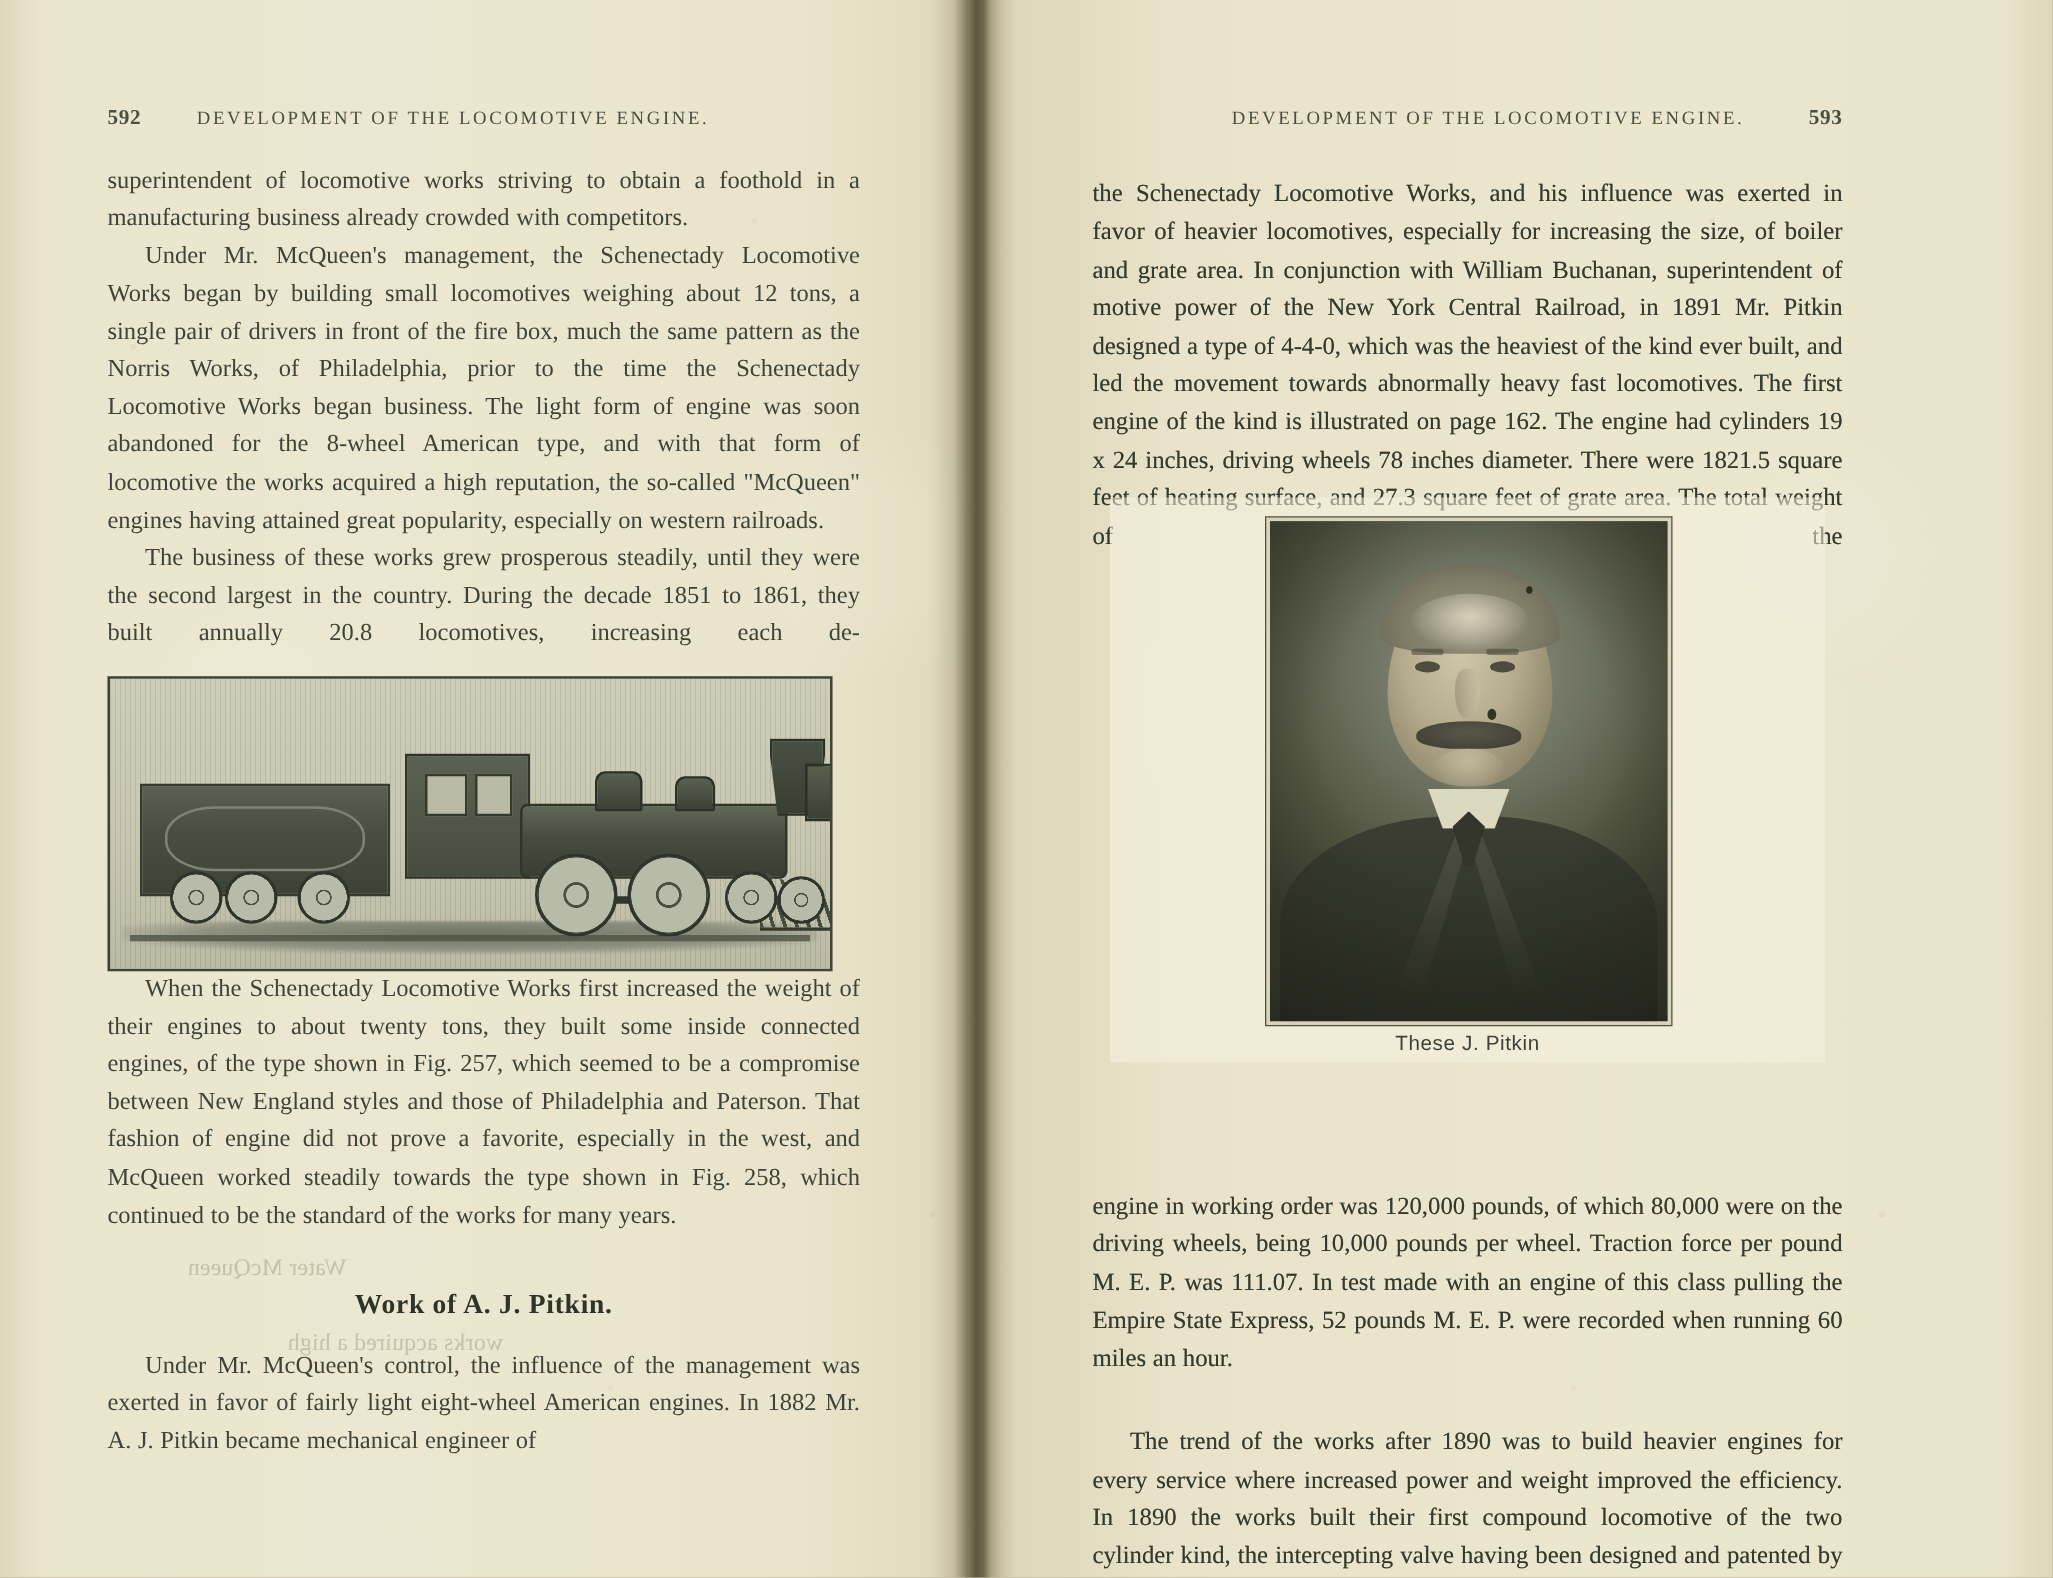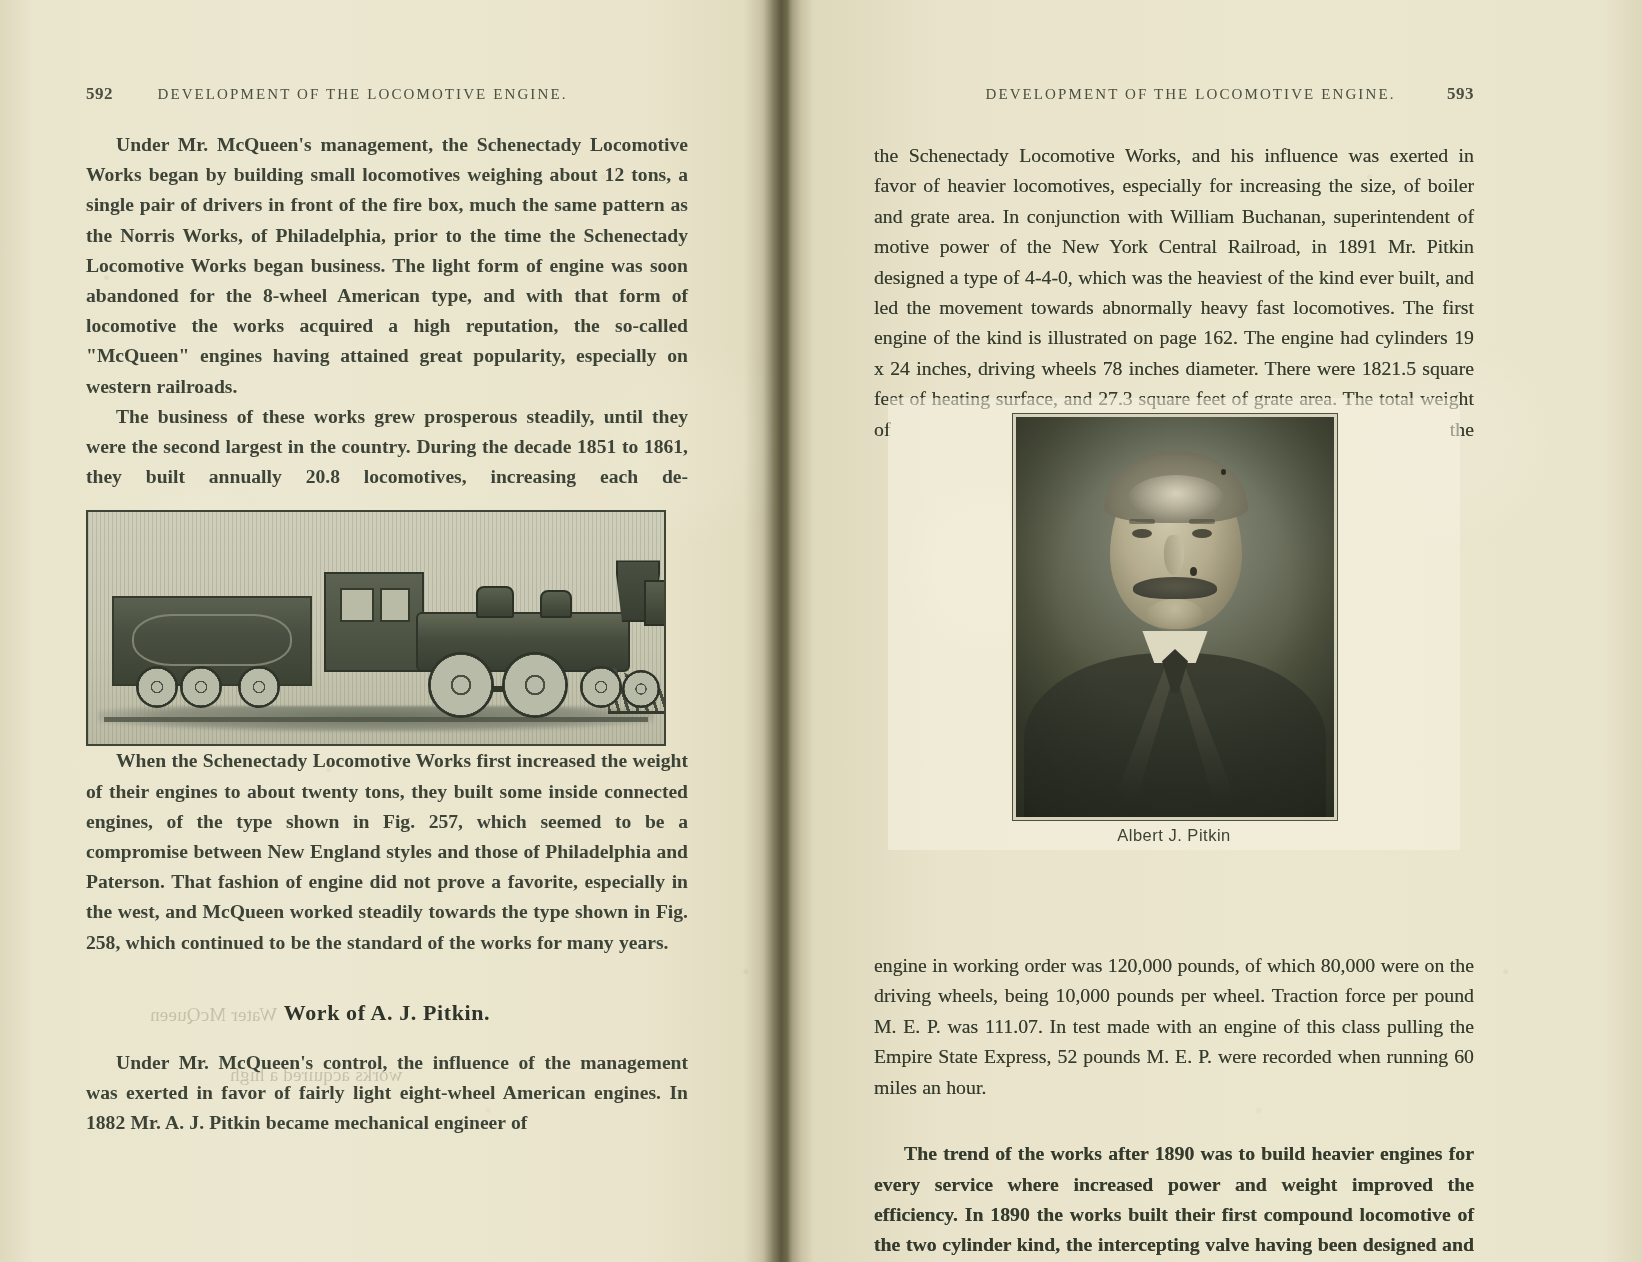--- a/index.html
+++ b/index.html
@@ -126,21 +126,21 @@
     color: #3d4337;
     word-spacing: .4px;
   }
   .col.right p.body {
     color: #343a2c;
     font-size: 19.8px;
     line-height: 30.4px;
     text-shadow: 0 0 .5px rgba(40,46,32,.55);
     margin-top: 36px;
   }
-  p.body.indent { text-indent: 30px; font-weight: bold; }
+  p.body.indent { text-indent: 30px; }
   p.body.last-full { text-align-last: justify; }
 
   h2.section {
     margin: 42px 0 8px 0;
     font-size: 22px;
     font-weight: bold;
     text-align: center;
     letter-spacing: .6px;
     color: #2f342a;
   }
@@ -411,20 +411,21 @@
   <div class="leaf left">
     <div class="grain"></div>
 
     <div class="col left">
 
       <div class="runhead left-head">
         <span class="folio">592</span>
         <span class="title">DEVELOPMENT OF THE LOCOMOTIVE ENGINE.</span>
       </div>
 
+      <p class="body">superintendent of locomotive works striving to obtain a foothold in a manufacturing business already crowded with competitors.</p>
       <p class="body indent">Under Mr. McQueen's management, the Schenectady Locomotive Works began by building small locomotives weighing about 12 tons, a single pair of drivers in front of the fire box, much the same pattern as the Norris Works, of Philadelphia, prior to the time the Schenectady Locomotive Works began business. The light form of engine was soon abandoned for the 8-wheel American type, and with that form of locomotive the works acquired a high reputation, the so-called "McQueen" engines having attained great popularity, especially on western railroads.</p>
       <p class="body indent last-full">The business of these works grew prosperous steadily, until they were the second largest in the country. During the decade 1851 to 1861, they built annually 20.8 locomotives, increasing each de-</p>
 
       <div class="fig-block">
         <div class="engraving-frame">
           <div class="engraving-inner">
             <div class="eng-sky"></div>
             <div class="eng-hatch"></div>
             <div class="ground"></div>
             <div class="railbase"></div>
@@ -495,16 +496,16 @@
       <div class="p-brow-r"></div>
       <div class="p-eye-l"></div>
       <div class="p-eye-r"></div>
       <div class="p-nose"></div>
       <div class="p-mous"></div>
       <div class="p-chin"></div>
       <div class="p-speck-a"></div>
       <div class="p-speck-b"></div>
       <div class="p-vignette"></div>
     </div>
-    <div class="plate-caption">Albert J. Pitkin</div>
+    <div class="plate-caption">These J. Pitkin</div>
   </div>
 
 </div>
 
 </body></html>

